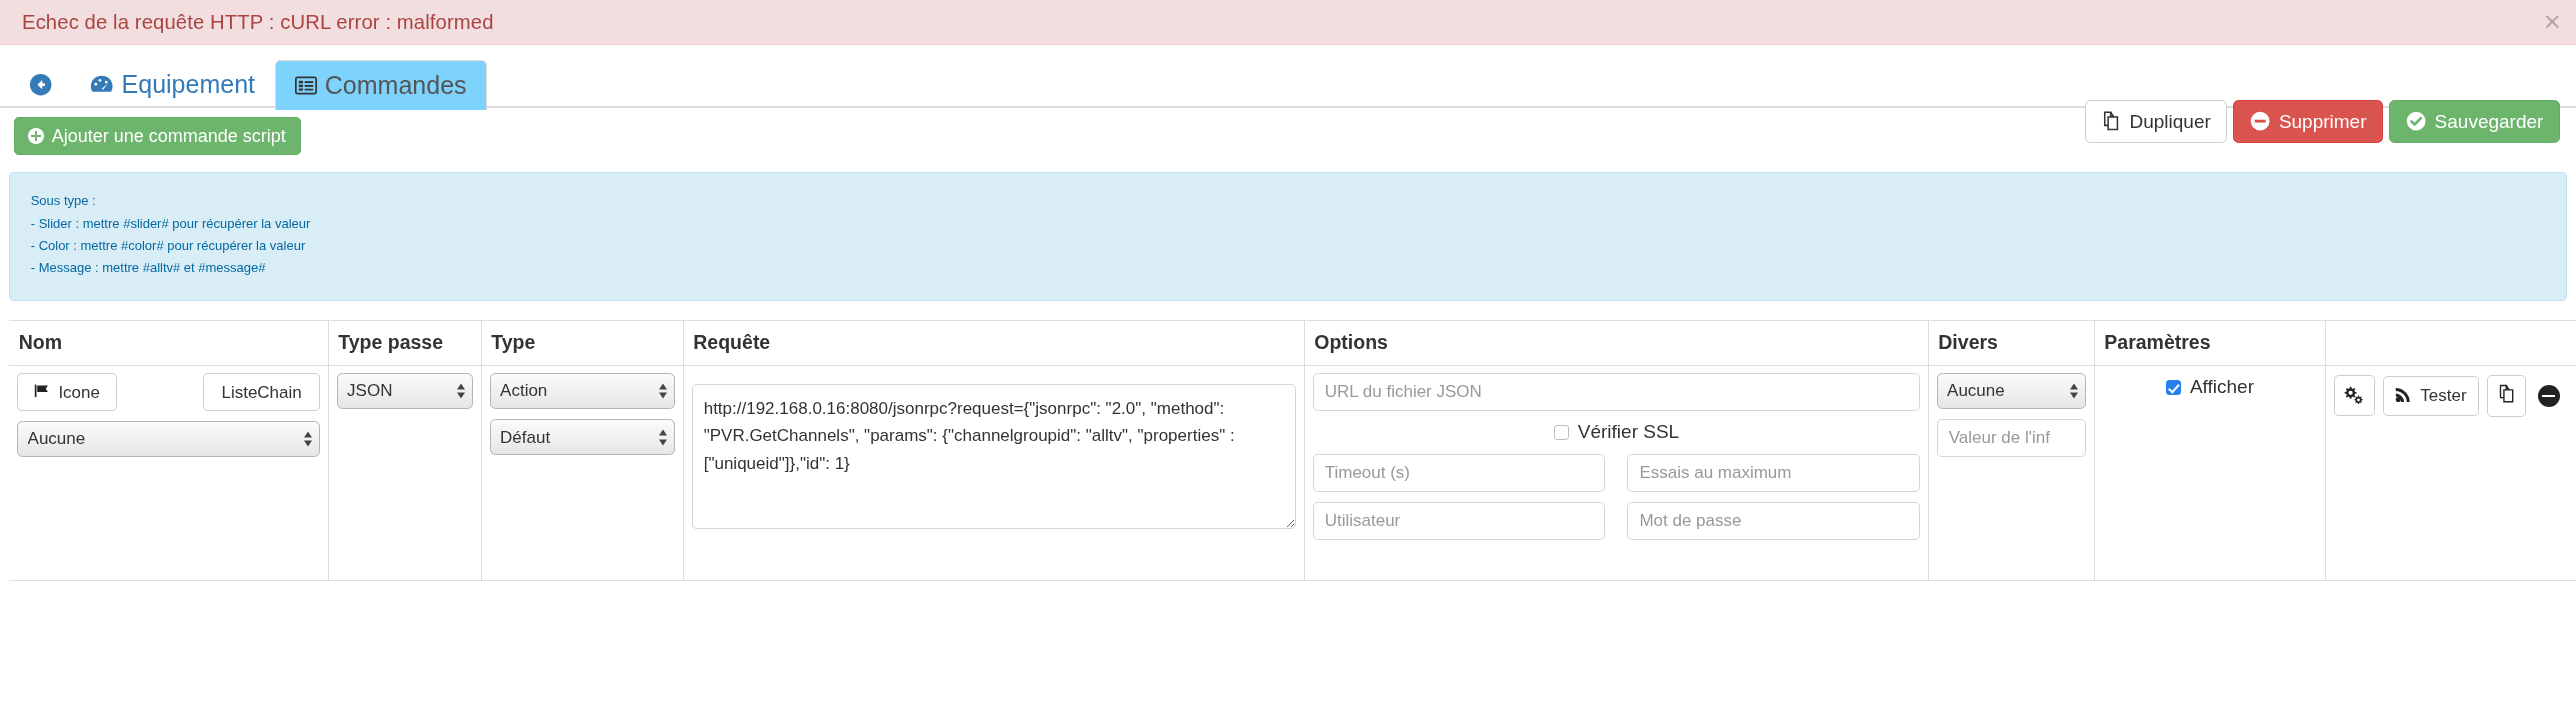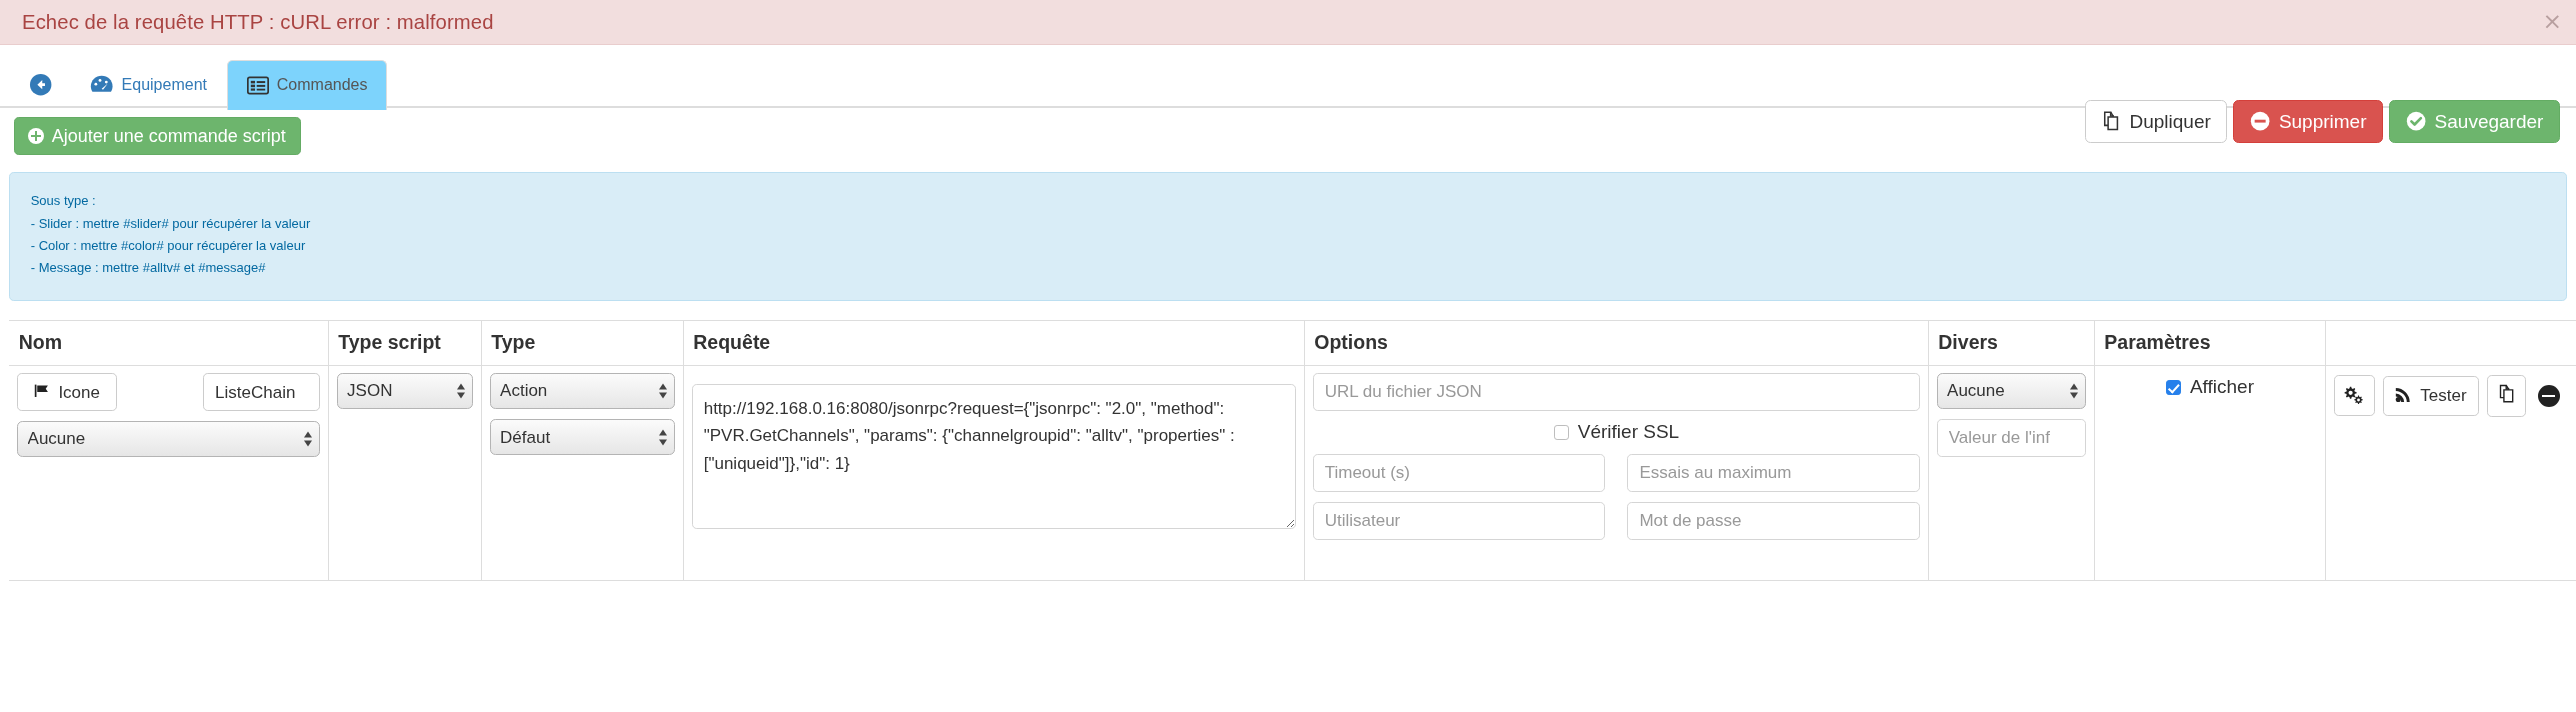--- a/index.html
+++ b/index.html
@@ -61,21 +61,21 @@
     display: flex;
     align-items: flex-end;
     z-index: 2;
   }
   .tab {
     display: flex;
     align-items: center;
     gap: 7.8px;
     height: 48px;
     padding: 0 19px;
-    font-size: 16px;
+    font-size: 25px;
     color: #337ab7;
     border: 1.6px solid transparent;
     border-bottom: none;
     border-radius: 5.5px 5.5px 0 0;
     cursor: pointer;
     background: transparent;
     white-space: nowrap;
   }
   .tab.active {
     color: #555555;
@@ -221,21 +221,21 @@
     cursor: pointer;
     color: #333333;
     white-space: nowrap;
   }
   .nom-top {
     display: flex;
     justify-content: space-between;
     gap: 7.8px;
   }
   .btn-icone { min-width: 100px; }
-  .btn-liste { min-width: 117px; justify-content: flex-start; }
+  .btn-liste { min-width: 117px; justify-content: center; }
 
   select.sel {
     -webkit-appearance: none;
     appearance: none;
     font-family: "Liberation Sans", sans-serif;
     font-size: 17px;
     color: #333333;
     background-color: #ececec;
     background-image: linear-gradient(#fbfbfb, #e6e6e6);
     border: 0.8px solid #b4b4b4;
@@ -478,21 +478,21 @@
   <div>- Slider : mettre #slider# pour récupérer la valeur</div>
   <div>- Color : mettre #color# pour récupérer la valeur</div>
   <div>- Message : mettre #alltv# et #message#</div>
 </div>
 
 <div class="tablewrap">
   <table class="cmds">
     <thead>
       <tr>
         <th class="col-nom">Nom</th>
-        <th class="col-ts">Type script</th>
+        <th class="col-ts">Type passe</th>
         <th class="col-type">Type</th>
         <th class="col-req">Requête</th>
         <th class="col-opt">Options</th>
         <th class="col-div">Divers</th>
         <th class="col-param">Paramètres</th>
         <th class="col-act"></th>
       </tr>
     </thead>
     <tbody>
       <tr>

